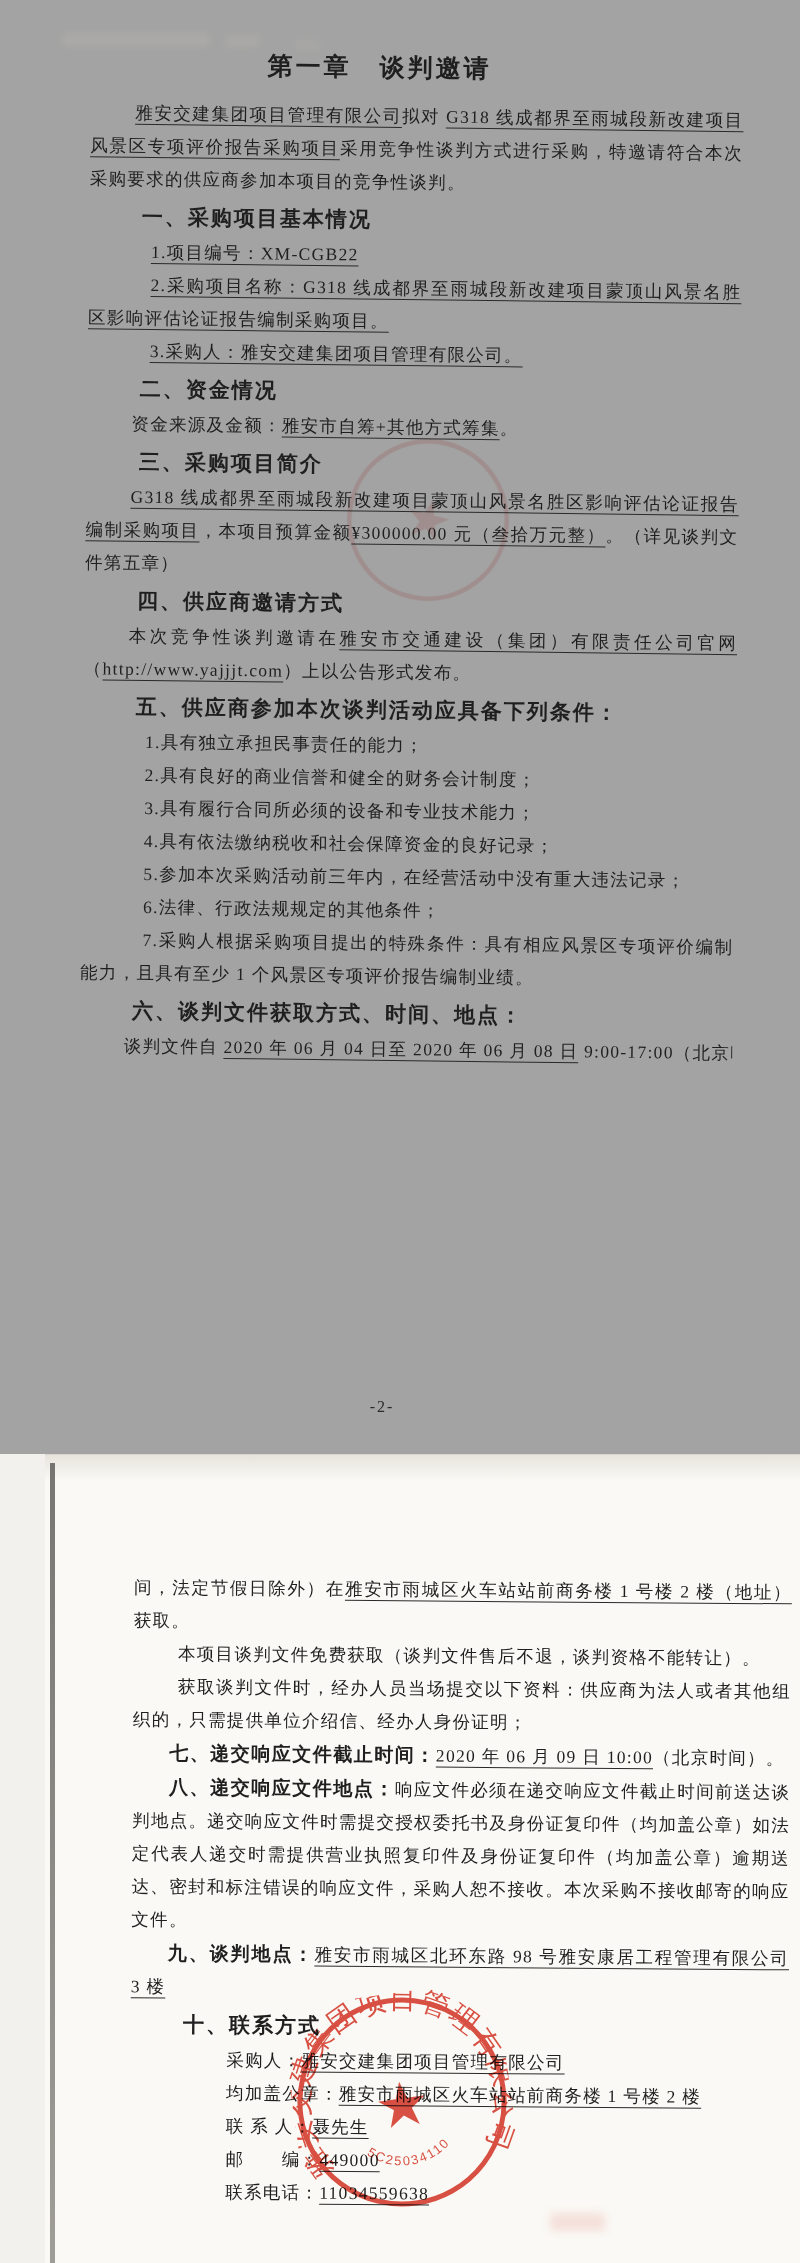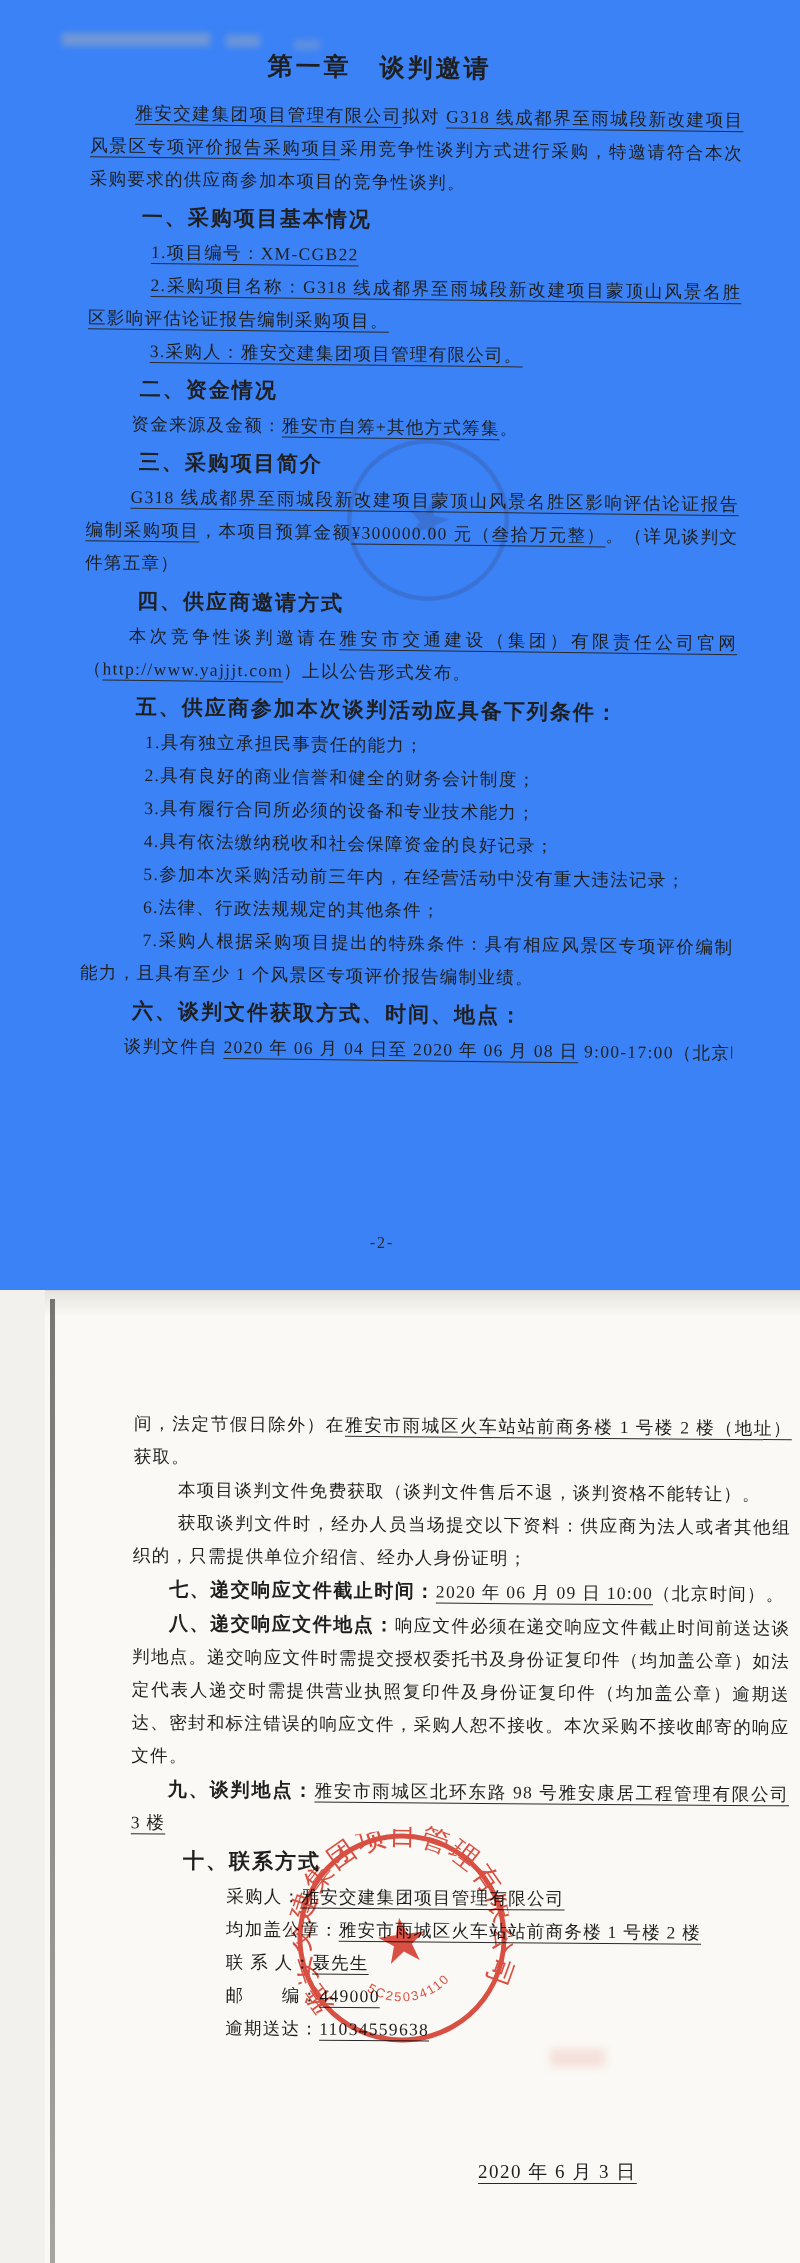--- a/index.html
+++ b/index.html
@@ -4,21 +4,21 @@
 <style>
   html, body { margin:0; padding:0; }
   body {
     width:800px; height:2263px; position:relative;
     background:#f2f1ed;
     font-family:"Liberation Serif","DejaVu Serif",serif;
     color:#1f1f1f;
     overflow:hidden;
   }
   .page { position:relative; width:800px; overflow:hidden; }
-  .page1 { height:1290px; background:#3b82f6; }
+  .page1 { height:1454px; background:#a3a3a3; }
   .page2 { height:1118px; background:#faf9f5; border-top:1px solid #d9d6cf;margin-left:45px; }
   .page2::before{
     content:""; position:absolute; top:0; left:0; right:0; height:26px;
     background:linear-gradient(180deg,#e6e4dd,rgba(255,255,255,0)); pointer-events:none;
   }
   .content1 { padding:50px 55px 0 92px; transform:rotate(0.7deg); transform-origin:40% 0; }
   .content2 { padding:118px 52px 0 90px; transform:rotate(0.45deg); transform-origin:40% 0; }
 
   h1.title {
     font-family:"Liberation Sans","DejaVu Sans",sans-serif;
@@ -139,21 +139,21 @@
     <p class="hline"><b class="ih">八、递交响应文件地点：</b><span>响应文件必须在递交响应文件截止时间前送达谈判地点。递交响应文件时需提交授权委托书及身份证复印件（均加盖公章）如法定代表人递交时需提供营业执照复印件及身份证复印件（均加盖公章）逾期送达、密封和标注错误的响应文件，采购人恕不接收。本次采购不接收邮寄的响应文件。</span></p>
 
     <p class="hline"><b class="ih">九、谈判地点：</b><span class="u">雅安市雨城区北环东路 98 号雅安康居工程管理有限公司 3 楼</span></p>
 
     <h2 class="sec">十、联系方式</h2>
     <div class="contacts">
       <p><span>采购人：</span><span class="u">雅安交建集团项目管理有限公司</span></p>
       <p><span>均加盖公章：</span><span class="u">雅安市雨城区火车站站前商务楼 1 号楼 2 楼</span></p>
       <p><span>联 系 人：</span><span class="u">聂先生</span></p>
       <p><span>邮　　编：</span><span class="u">449000</span></p>
-      <p><span>逾期送达：</span><span class="u">11034559638</span></p>
+      <p><span>联系电话：</span><span class="u">11034559638</span></p>
     </div>
   </div>
 
   <div class="stamp-main">
     <svg viewBox="0 0 220 220" width="100%" height="100%">
       <defs>
         <path id="arcCompany" d="M 37 171 A 95 95 0 1 1 183 171" fill="none"></path>
         <path id="arcCode" d="M 52 137 A 64 64 0 0 0 168 137" fill="none"></path>
       </defs>
       <circle cx="110" cy="110" r="103" fill="none" stroke="#d93a2b" stroke-width="5"></circle>

